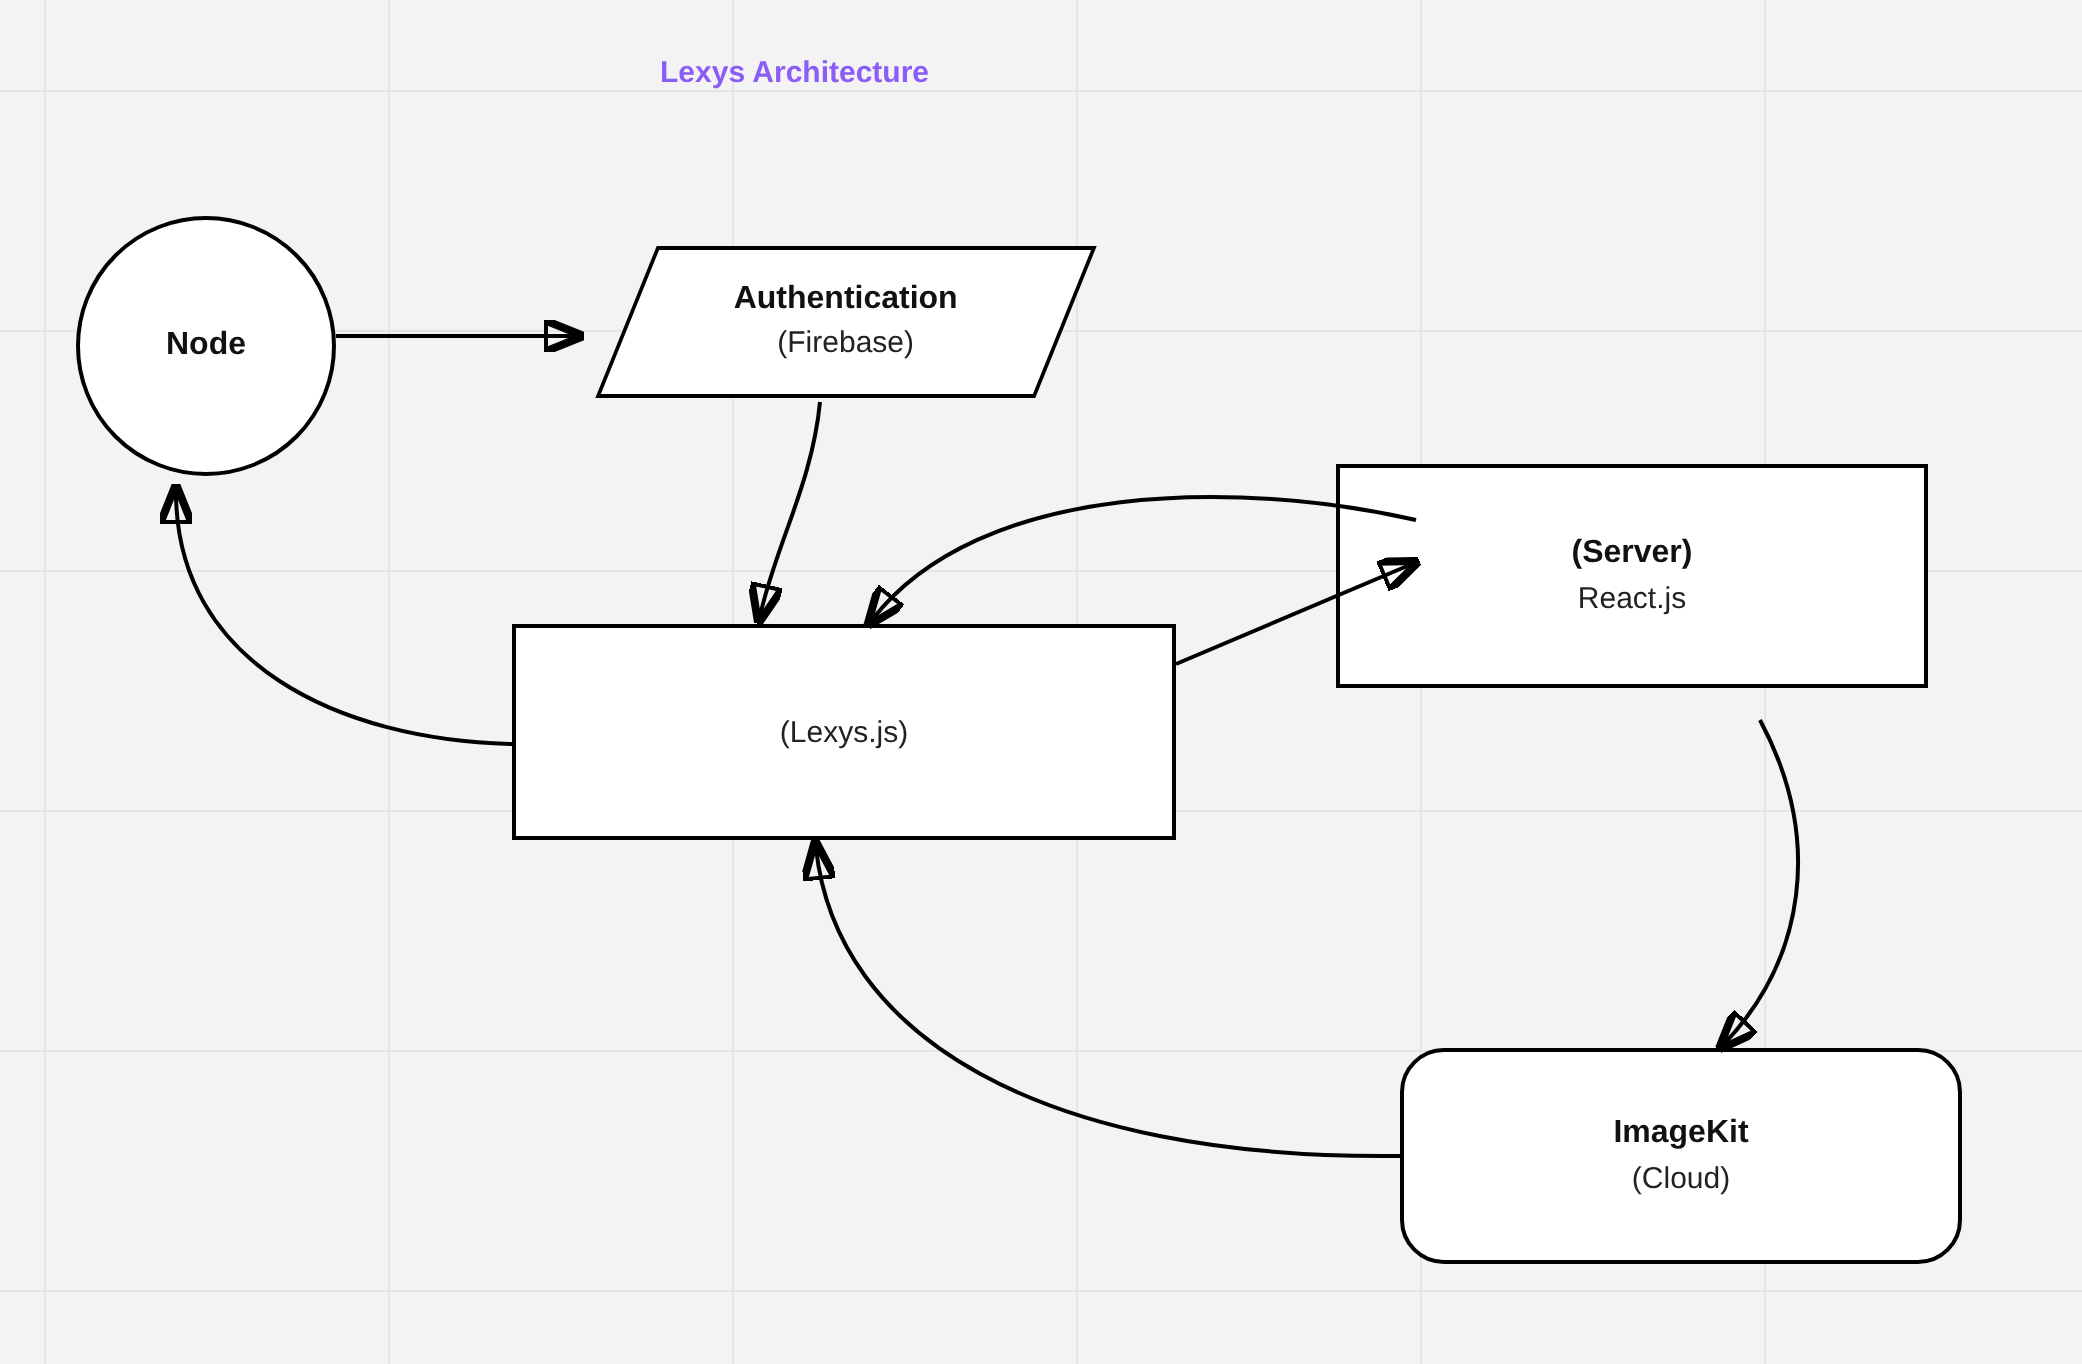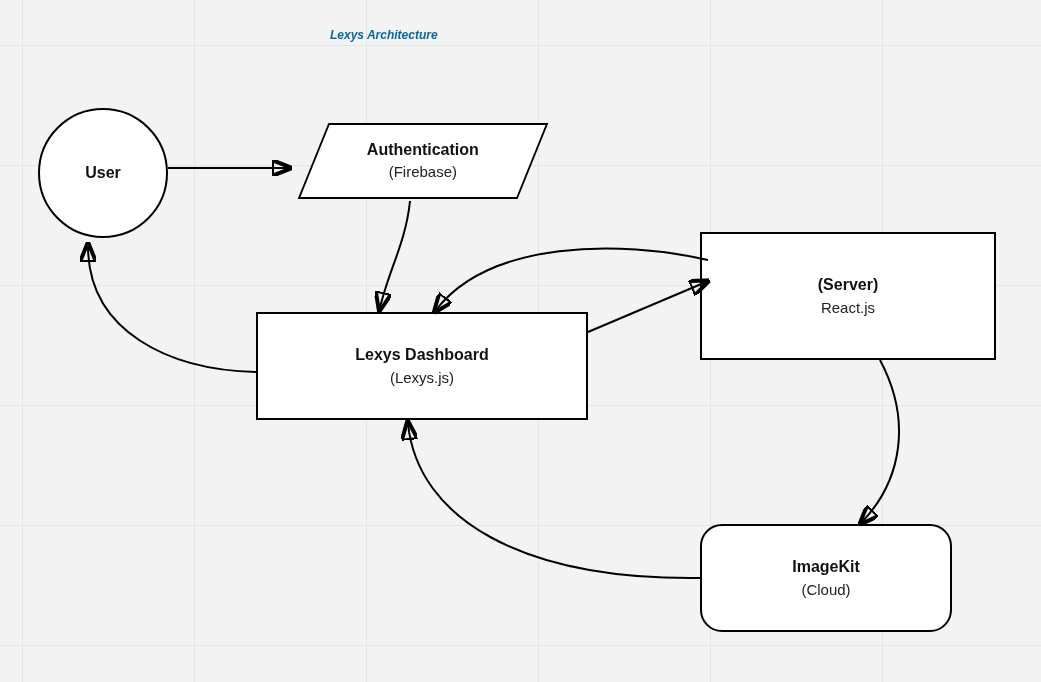--- a/index.html
+++ b/index.html
@@ -15,24 +15,23 @@
     background-image:
       linear-gradient(to right, #e5e5e5 1px, transparent 1px),
       linear-gradient(to bottom, #e5e5e5 1px, transparent 1px);
     background-size: 172px 120px;
     background-position: -150px 45px;
   }
   .title {
     position: absolute;
     left: 330px;
     top: 28px;
-    font-size: 12px;
+    font-size: 15px;
     font-weight: 600;
-    color: #0369a1;
-    font-style: italic;
+    color: #8b5cf6;
   }
   .node {
     position: absolute;
     background: #fff;
     border: 2px solid #000;
     display: flex;
     flex-direction: column;
     align-items: center;
     justify-content: center;
     text-align: center;
@@ -62,41 +61,40 @@
   }
 </style>
 </head>
 <body>
 
 <div class="grid"></div>
 
 <div class="title">Lexys Architecture</div>
 
 <div class="node circle" style="left:38px; top:108px; width:130px; height:130px;">
-  <span class="b">User</span>
+  <span class="b">Node</span>
 </div>
 
 <div class="node parallelogram" style="left:313px; top:123px; width:220px; height:76px;">
   <div>
     <span class="b">Authentication</span><br>
     <span class="s">(Firebase)</span>
   </div>
 </div>
 
 <div class="node" style="left:256px; top:312px; width:332px; height:108px;">
-  <span class="b">Lexys Dashboard</span>
   <span class="s">(Lexys.js)</span>
 </div>
 
-<div class="node" style="left:700px; top:232px; width:296px; height:128px;text-align:center;">
+<div class="node" style="left:668px; top:232px; width:296px; height:112px;text-align:center;">
   <span class="b">(Server)</span>
   <span class="s">React.js</span>
 </div>
 
-<div class="node rounded" style="left:700px; top:524px; width:252px; height:108px;">
+<div class="node rounded" style="left:700px; top:524px; width:281px; height:108px;">
   <span class="b">ImageKit</span>
   <span class="s">(Cloud)</span>
 </div>
 
 <svg class="arrows">
   <defs>
     <marker id="arrowhead" markerWidth="10" markerHeight="8" refX="8" refY="4" orient="auto">
       <path d="M0,0 L10,4 L0,8 Z" fill="#000" stroke="none"></path>
     </marker>
   </defs>

